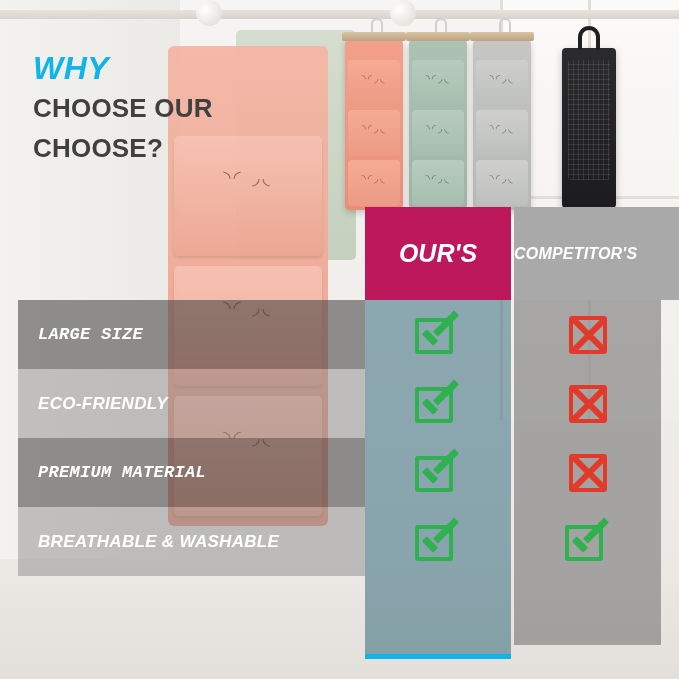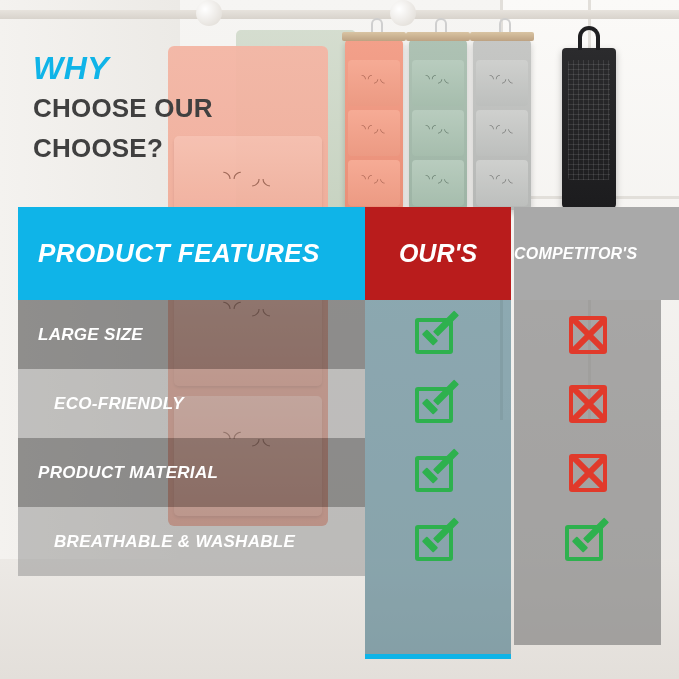--- a/index.html
+++ b/index.html
@@ -135,21 +135,21 @@
     position: absolute; left: 0; top: 0; width: 347px; height: 93px;
     background: #0fb4e8;
     display: flex; align-items: center;
   }
   .th-features span {
     color: #ffffff; font-size: 26px; font-weight: bold; font-style: italic;
     letter-spacing: .5px; padding-left: 20px;
   }
   .th-ours {
     position: absolute; left: 347px; top: 0; width: 146px; height: 93px;
-    background: #b91c1c;
+    background: #be185d;
     display: flex; align-items: center; justify-content: center;
   }
   .th-ours span {
     color: #ffffff; font-size: 25px; font-weight: bold; font-style: italic;
   }
   .th-comp {
     position: absolute; left: 496px; top: 0; width: 168px; height: 93px;
     background: #a9a9a9;
     display: flex; align-items: center; justify-content: flex-start;
   }
@@ -174,22 +174,22 @@
     position: relative; height: 69px; width: 643px;
   }
   .row .label-cell {
     position: absolute; left: 0; top: 0; width: 347px; height: 69px;
     display: flex; align-items: center;
   }
   .row .label-cell span {
     color: #ffffff; font-size: 17px; font-weight: bold; font-style: italic;
     letter-spacing: .3px; padding-left: 20px;
   }
-  .row.dark .label-cell { background: rgba(60,60,60,0.55); }
-  .row.light .label-cell { background: rgba(130,130,130,0.45); padding-left: 16px; }
+  .row.dark .label-cell { background: rgba(60,60,60,0.55); font-family: Liberation Mono, monospace; }
+  .row.light .label-cell { background: rgba(130,130,130,0.45); }
 
   .cell-mark {
     position: absolute; top: 0; height: 69px;
     display: flex; align-items: center; justify-content: center;
   }
   .cell-ours { left: 347px; width: 146px; }
   .cell-comp { left: 496px; width: 147px; }
 
   
   .check {
@@ -309,23 +309,20 @@
     <div class="l2">CHOOSE OUR</div>
     <div class="l3">CHOOSE?</div>
   </div>
 
   <div class="table">
 
     <div class="col-ours"></div>
     <div class="col-comp"></div>
 
     <div class="thead">
-      <div class="th-features">
-        <span>PRODUCT FEATURES</span>
-      </div>
       <div class="th-ours">
         <span>OUR'S</span>
       </div>
       <div class="th-comp">
         <span>COMPETITOR'S</span>
       </div>
     </div>
 
     <div class="rows">
 
@@ -362,21 +359,21 @@
           <div class="cross">
             <div class="box"></div>
               <div class="x1"></div>
               <div class="x2"></div>
           </div>
         </div>
       </div>
 
       <div class="row dark">
         <div class="label-cell">
-          <span>PRODUCT MATERIAL</span>
+          <span>PREMIUM MATERIAL</span>
         </div>
         <div class="cell-mark cell-ours">
           <div class="check">
             <div class="box"></div>
               <div class="tick"></div>
           </div>
         </div>
         <div class="cell-mark cell-comp">
           <div class="cross">
             <div class="box"></div>

